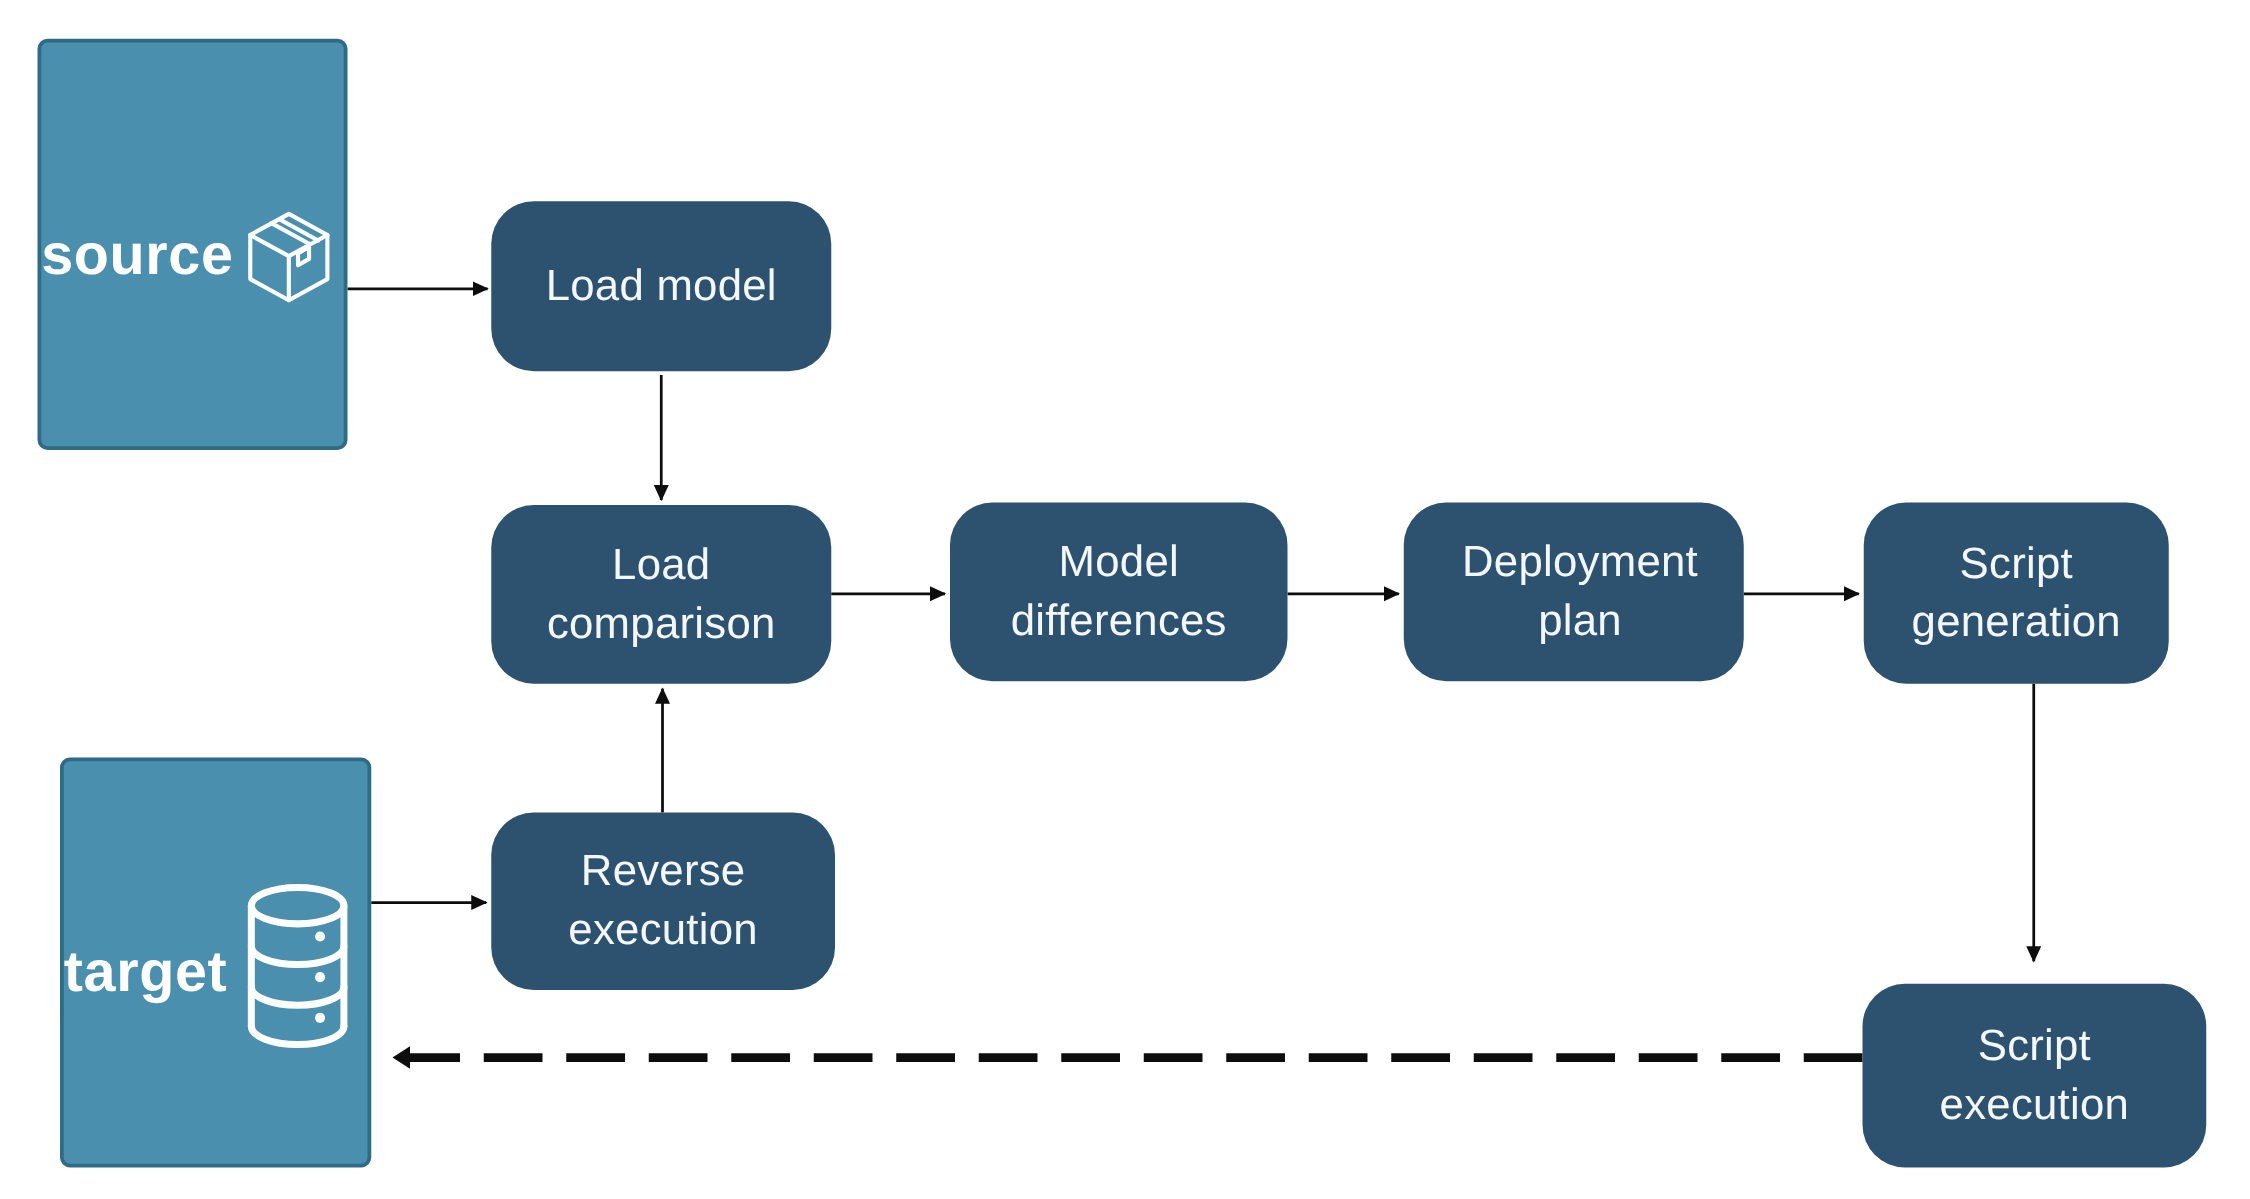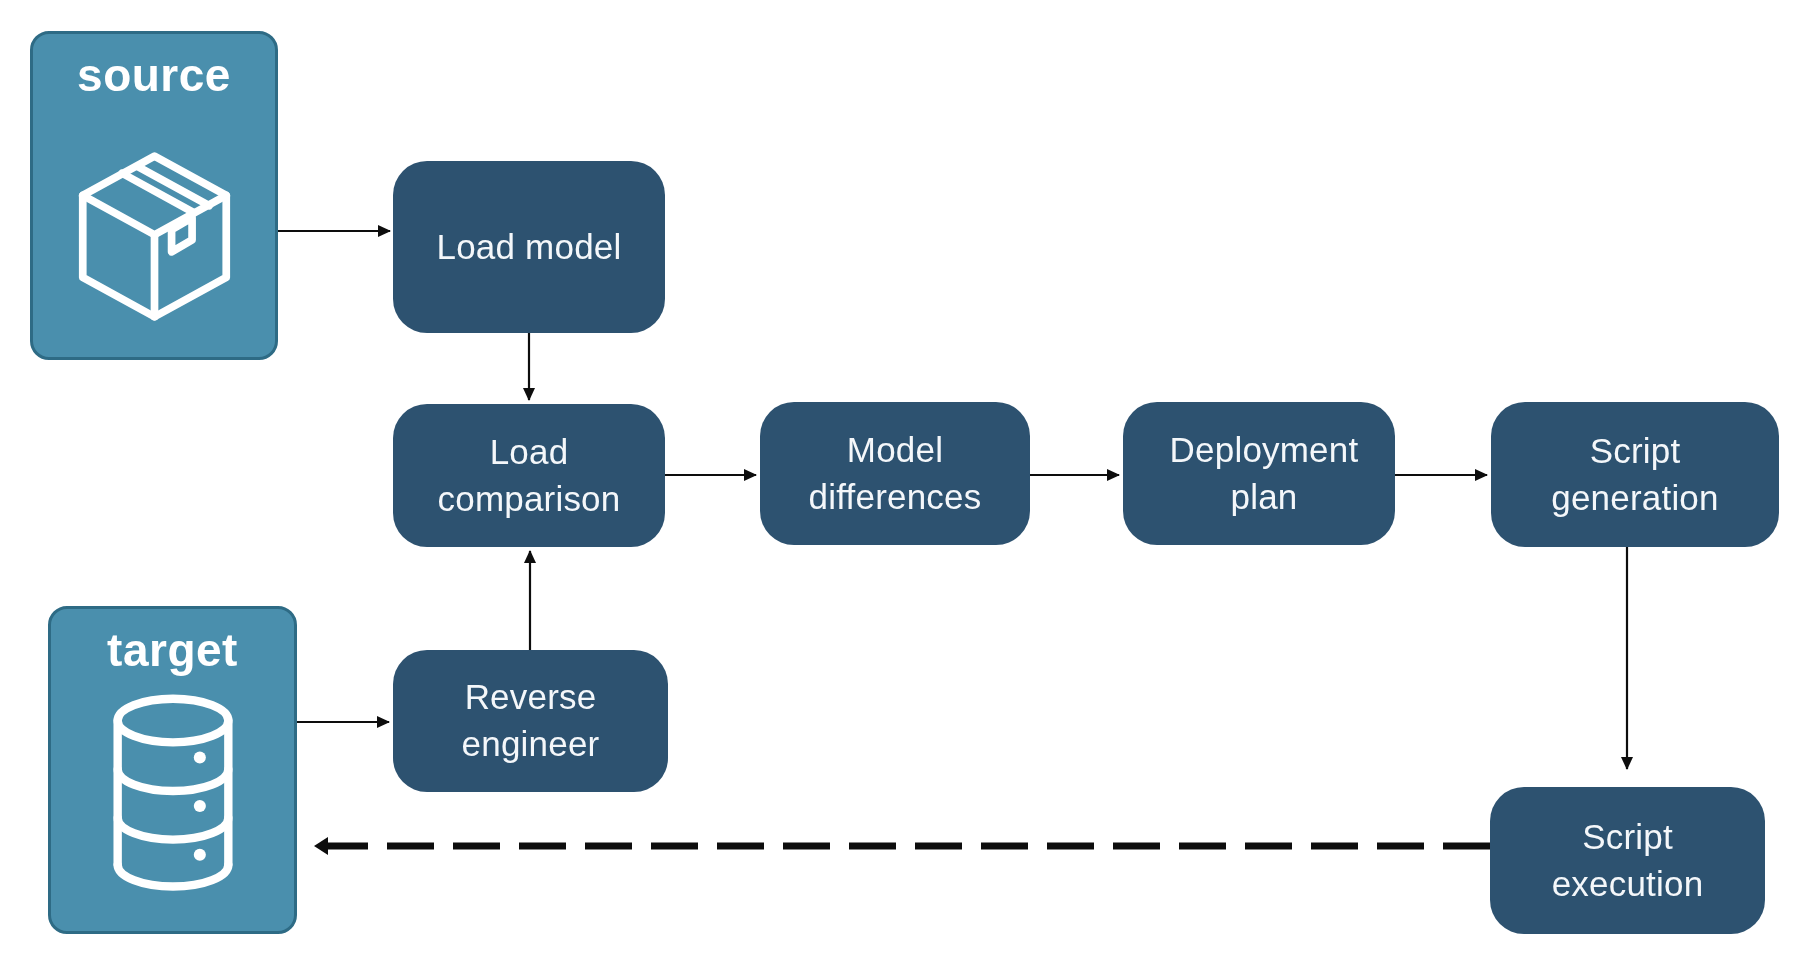--- a/index.html
+++ b/index.html
@@ -16,23 +16,23 @@
     text-align:center;
     font-size:35px;line-height:1.34;
     padding:0 26px;box-sizing:border-box;
     letter-spacing:.2px;
   }
 
   .entity{
     position:absolute;
     background:var(--entity-fill,#4a8fad);
     border:3px solid var(--entity-border,#2e6b85);
-    border-radius:19px;
+    border-radius:8px;
     box-sizing:border-box;
-    display:flex;flex-direction:column;align-items:center;
+    display:flex;flex-direction:row;align-items:center;
     color:var(--entity-text,#ffffff);
   }
   .entity-label{
     font-weight:bold;
     font-size:46px;
     margin-top:14px;
     letter-spacing:.5px;
   }
   .entity-icon{margin-top:10px;}
 </style>
@@ -82,41 +82,41 @@
       <path d="M83 20 V106"></path>
       <path d="M17 106 A33 13 0 0 0 83 106"></path>
       <path d="M17 49 A33 13 0 0 0 83 49"></path>
       <path d="M17 78 A33 13 0 0 0 83 78"></path>
       <circle cx="66" cy="42" r="3.6" fill="#ffffff" stroke="none"></circle>
       <circle cx="66" cy="71" r="3.6" fill="#ffffff" stroke="none"></circle>
       <circle cx="66" cy="100" r="3.6" fill="#ffffff" stroke="none"></circle>
     </svg>
   </div>
 
-  <div class="node" style="left:393px;top:161px;width:272px;height:172px;">
+  <div class="node" style="left:393px;top:161px;width:272px;height:136px;">
     <span>Load model</span>
   </div>
 
   <div class="node" style="left:393px;top:404px;width:272px;height:143px;">
     <span>Load comparison</span>
   </div>
 
   <div class="node" style="left:760px;top:402px;width:270px;height:143px;">
     <span>Model differences</span>
   </div>
 
   <div class="node" style="left:1123px;top:402px;width:272px;height:143px;padding-left:36px;">
     <span>Deployment plan</span>
   </div>
 
-  <div class="node" style="left:1491px;top:402px;width:288px;height:145px;">
+  <div class="node" style="left:1491px;top:402px;width:244px;height:145px;">
     <span>Script generation</span>
   </div>
 
   <div class="node" style="left:393px;top:650px;width:275px;height:142px;">
-    <span>Reverse engineer</span>
+    <span>Reverse execution</span>
   </div>
 
   <div class="node" style="left:1490px;top:773px;width:275px;height:147px;margin-top:14px;">
     <span>Script execution</span>
   </div>
 
 </div>
 
 </body></html>

